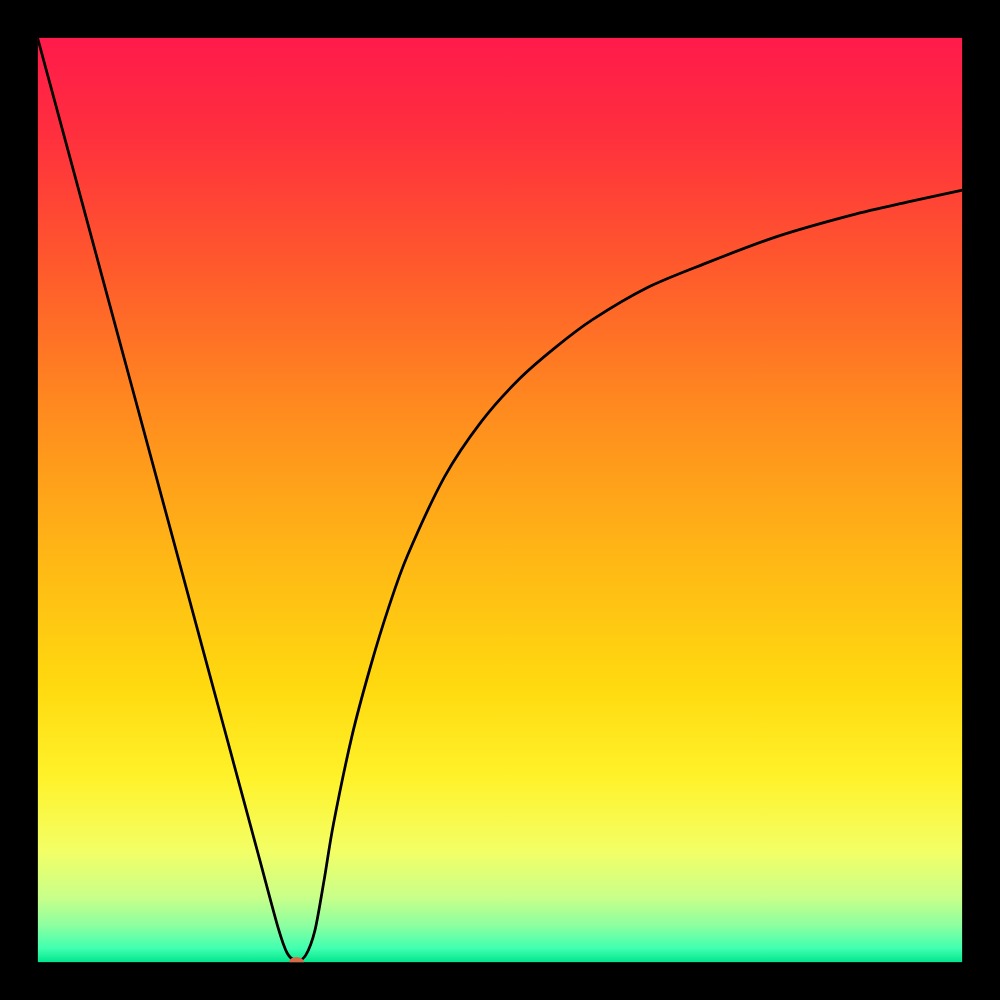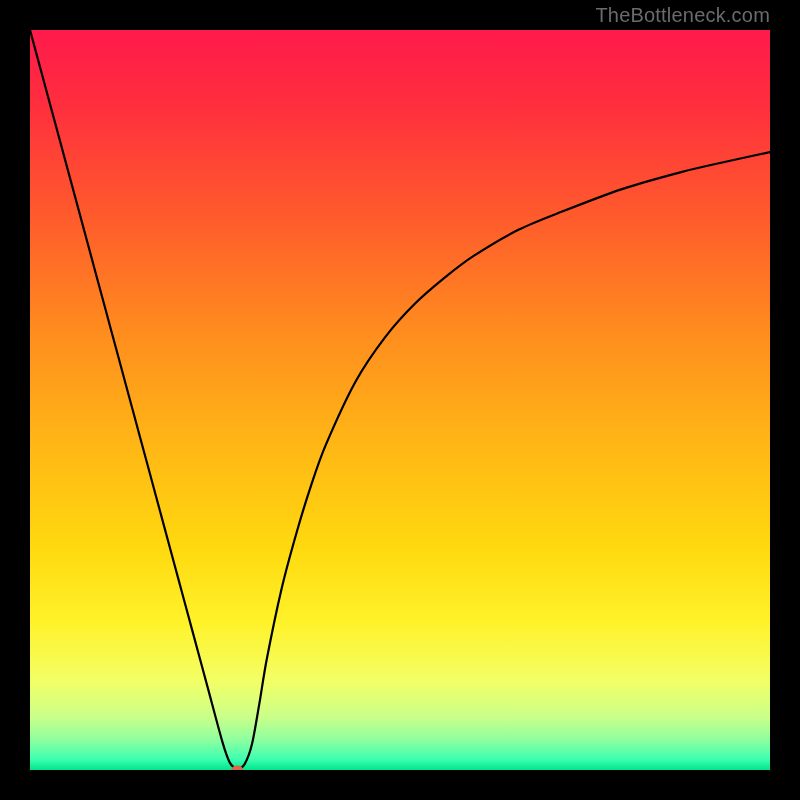--- a/index.html
+++ b/index.html
@@ -47,21 +47,20 @@
     font-size: 20px;
     font-weight: 500;
     letter-spacing: 0.2px;
   }
 </style>
 </head>
 <body>
 
 <div class="frame">
 
-  <div class="watermark">TheBottleneck.com</div>
 
   <div class="plot-area">
     <svg class="gradient" viewBox="0 0 740 740" preserveAspectRatio="none">
       <defs>
         <linearGradient id="bg-grad" x1="0" y1="0" x2="0" y2="1">
             <stop offset="0.00%" stop-color="#ff1a4b"></stop>
             <stop offset="10.00%" stop-color="#ff2e3e"></stop>
             <stop offset="25.00%" stop-color="#ff5a2c"></stop>
             <stop offset="40.00%" stop-color="#ff8a1f"></stop>
             <stop offset="55.00%" stop-color="#ffb416"></stop>

